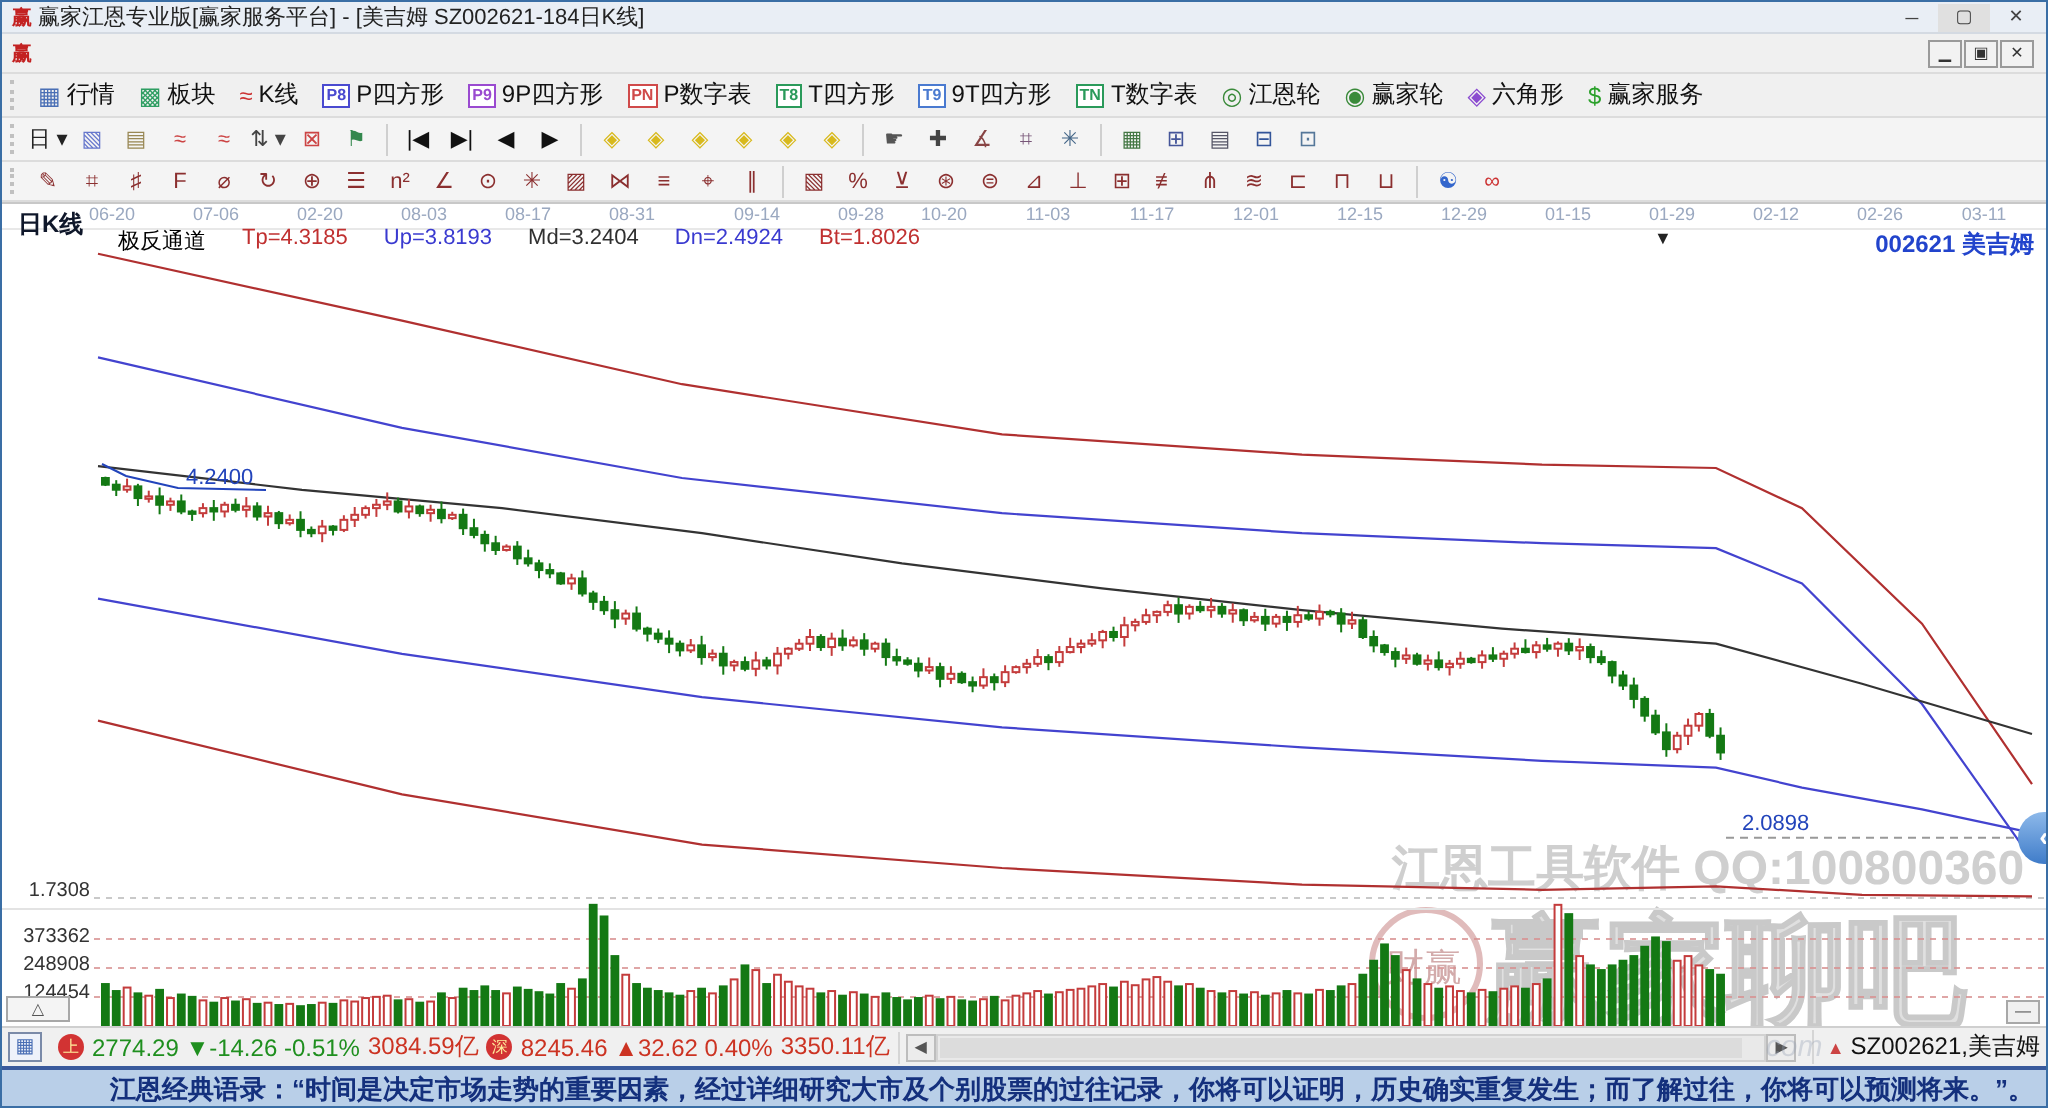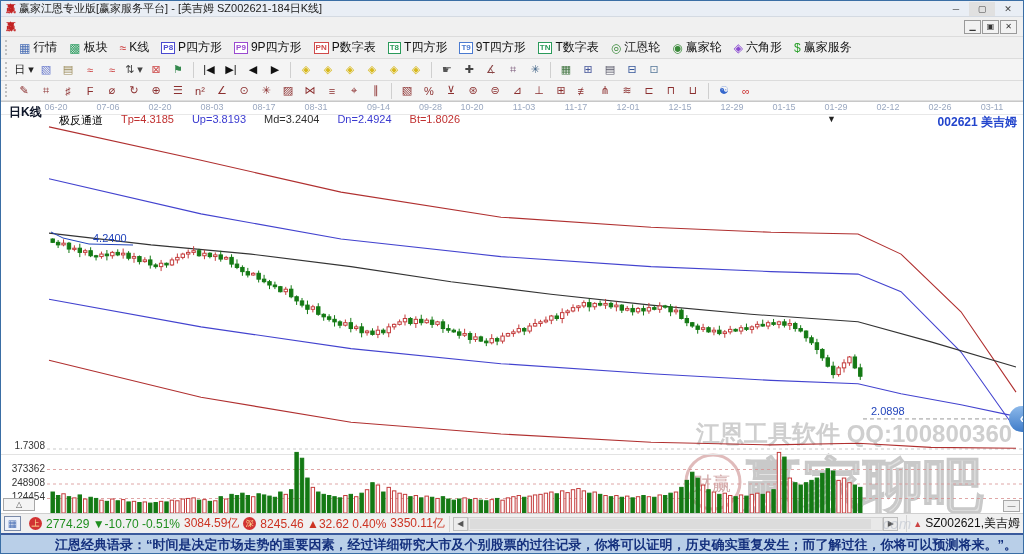--- a/index.html
+++ b/index.html
@@ -725,21 +725,21 @@
 
   <span class="tri-btn">△</span>
   <span class="mini-btn">—</span>
   <span class="collapse-btn">‹</span>
 </div>
 
 <div class="statusbar">
   <span class="wm-domain">ict58.com</span>
   <span class="sb-grid">▦</span>
   <span class="coin">上</span>
-  <span class="q-green">2774.29 ▼-10.70 -0.51%</span>
+  <span class="q-green">2774.29 ▼-14.26 -0.51%</span>
   <span class="q-red" style="margin-left:4px;">3084.59亿</span>
   <span class="coin">深</span>
   <span class="q-red">8245.46 ▲32.62 0.40%</span>
   <span class="q-red" style="margin-left:4px;">3350.11亿</span>
   <span class="sb-scroll">
     <span class="sb-arrow">◀</span>
     <span class="sb-track">
         <span class="sb-thumb"></span>
       </span>
     <span class="sb-arrow">▶</span>

